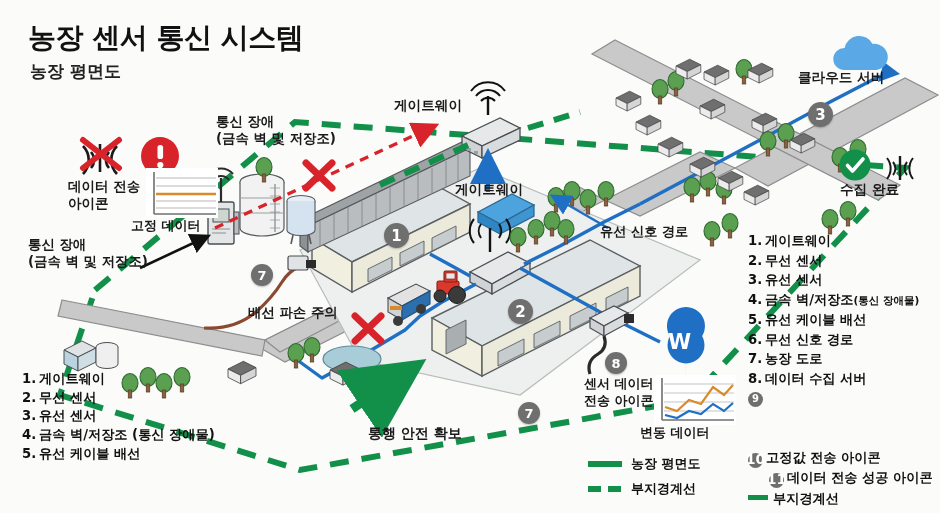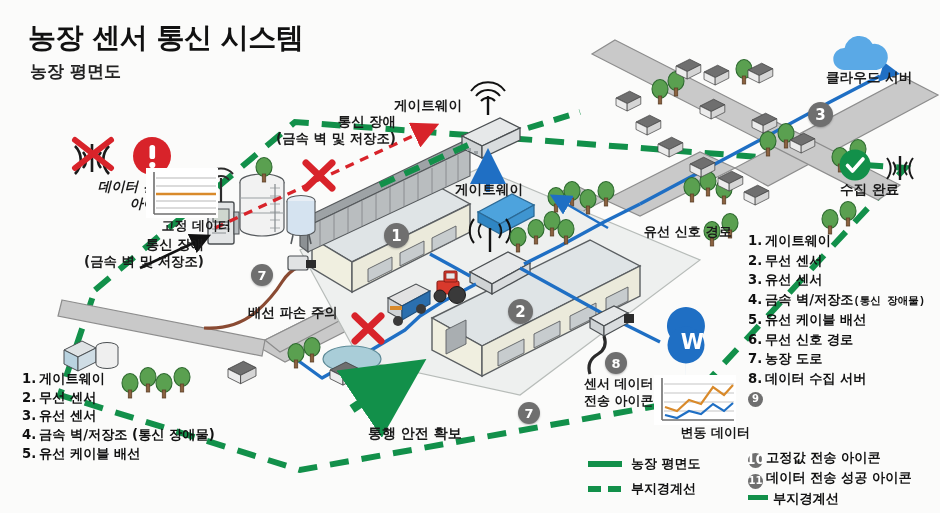--- a/index.html
+++ b/index.html
@@ -5,34 +5,34 @@
   html,body{margin:0;padding:0;}
   body{
     width:940px;height:513px;
     background:#fbfbfa;
     font-family:"DejaVu Sans","Liberation Sans",sans-serif;
     overflow:hidden;position:relative;
     -webkit-font-smoothing:antialiased;
   }
   .abs{position:absolute;}
   .lbl{font-weight:bold;color:#1a1a1a;line-height:1.15;}
-  .ctr{text-align:right;}
+  .ctr{text-align:left;}
 
   
   #page-title{left:28px;top:22px;font-size:28px;font-weight:bold;letter-spacing:-.5px;color:#111;}
   #page-subtitle{left:30px;top:62px;font-size:17px;font-weight:bold;color:#222;}
 
   
   #map-canvas{left:0;top:0;width:940px;height:513px;}
 
   
   .legend-list{font-size:13.2px;font-weight:bold;color:#111;line-height:1.42;}
   .legend-list .row{display:flex;align-items:baseline;white-space:nowrap;}
   .legend-list .num{display:inline-block;min-width:17px;}
-  .legend-list .sub{font-size:10.5px;font-family:Liberation Mono, monospace;}
+  .legend-list .sub{font-size:10.5px;}
   #legend-right{left:748px;top:232px;}
   #legend-right .row{margin-bottom:1px;}
   #legend-left{left:22px;top:370px;font-size:13.2px;}
   .circ-num{
     display:inline-flex;align-items:center;justify-content:center;
     width:15px;height:15px;border-radius:50%;
     background:#6f6f6f;color:#fff;font-size:10px;font-weight:bold;
     margin-right:3px;position:relative;top:2px;flex:none;
   }
   .dash-chip{display:inline-block;width:20px;height:5px;background:#12904a;margin-right:5px;position:relative;top:-3px;}
@@ -364,21 +364,21 @@
     <line x1="380" y1="185" x2="468" y2="145"></line>
     <line x1="528" y1="128" x2="580" y2="112"></line>
   </g>
 
   <g>
     <path d="M686,345 a19,19 0 1 0 -0.1,0 L686,380 z" fill="#1f6fc4"></path>
     <circle cx="686" cy="345" r="18.5" fill="#1f6fc4"></circle>
   </g>
 </svg>
 
-<div class="abs" style="left:62px;top:132px;font-style:italic;">
+<div class="abs" style="left:70px;top:132px;">
   <svg width="130" height="44" viewBox="0 0 130 44">
     <g stroke="#1a1a1a" fill="none" stroke-width="2.6">
       <line x1="30" y1="40" x2="30" y2="12"></line>
       <path d="M21,20 a12,12 0 0 1 0,16"></path>
       <path d="M13,14 a20,20 0 0 1 0,28"></path>
       <path d="M39,20 a12,12 0 0 0 0,16"></path>
       <path d="M47,14 a20,20 0 0 0 0,28"></path>
     </g>
     <g stroke="#d8232a" stroke-width="6" stroke-linecap="round">
       <line x1="13" y1="8" x2="49" y2="36"></line>
@@ -425,21 +425,21 @@
 
 <div class="abs lbl ctr" style="left:600px;top:223px;width:132px;font-size:13.2px;line-height:1.3;">
   <div>유선 신호 경로</div>
 </div>
 
 <div class="abs" style="left:828px;top:30px;">
   <svg width="66" height="44" viewBox="0 0 66 44">
     <path d="M16,40 a11,11 0 0 1 0.6,-22 a15,15 0 0 1 28,-4 a11,11 0 0 1 4,26 z" fill="#5aa9e6"></path>
   </svg>
 </div>
-<div class="abs lbl" style="left:826px;top:70px;font-size:13.6px;">클라우드 서버</div>
+<div class="abs lbl" style="left:798px;top:70px;font-size:13.6px;">클라우드 서버</div>
 
 <div class="abs" style="left:838px;top:148px;">
   <svg width="92" height="34" viewBox="0 0 92 34">
     <circle cx="17" cy="17" r="15.5" fill="#12904a"></circle>
     <path d="M9.5,17.5 L14.5,23 L25,11" fill="none" stroke="#fff" stroke-width="3.6" stroke-linecap="round" stroke-linejoin="round"></path>
     <g stroke="#1a1a1a" fill="none" stroke-width="2">
       <line x1="62" y1="32" x2="62" y2="8" stroke-width="2.4"></line>
       <path d="M55,14 a10,10 0 0 1 0,13"></path>
       <path d="M49,10 a17,17 0 0 1 0,21"></path>
       <path d="M69,14 a10,10 0 0 0 0,13"></path>
@@ -519,21 +519,21 @@
     <span>데이터 수집 서버</span>
   </div>
   <div class="row">
     <span class="circ-num">9</span>
   </div>
   <div class="row">
     <span class="circ-num" style="font-size:14px;margin-top:45px;">10</span>
     <span>고정값 전송 아이콘</span>
   </div>
   <div class="row">
-    <span class="circ-num" style="font-size:10px;">11</span>
+    <span class="circ-num" style="font-size:14px;margin-left:21px;">11</span>
     <span>데이터 전송 성공 아이콘</span>
   </div>
   <div class="row" style="margin-top:2px;">
     <span class="dash-chip"></span>
     <span>부지경계선</span>
   </div>
 </div>
 
 <div class="abs legend-list" id="legend-left">
   <div class="row">

